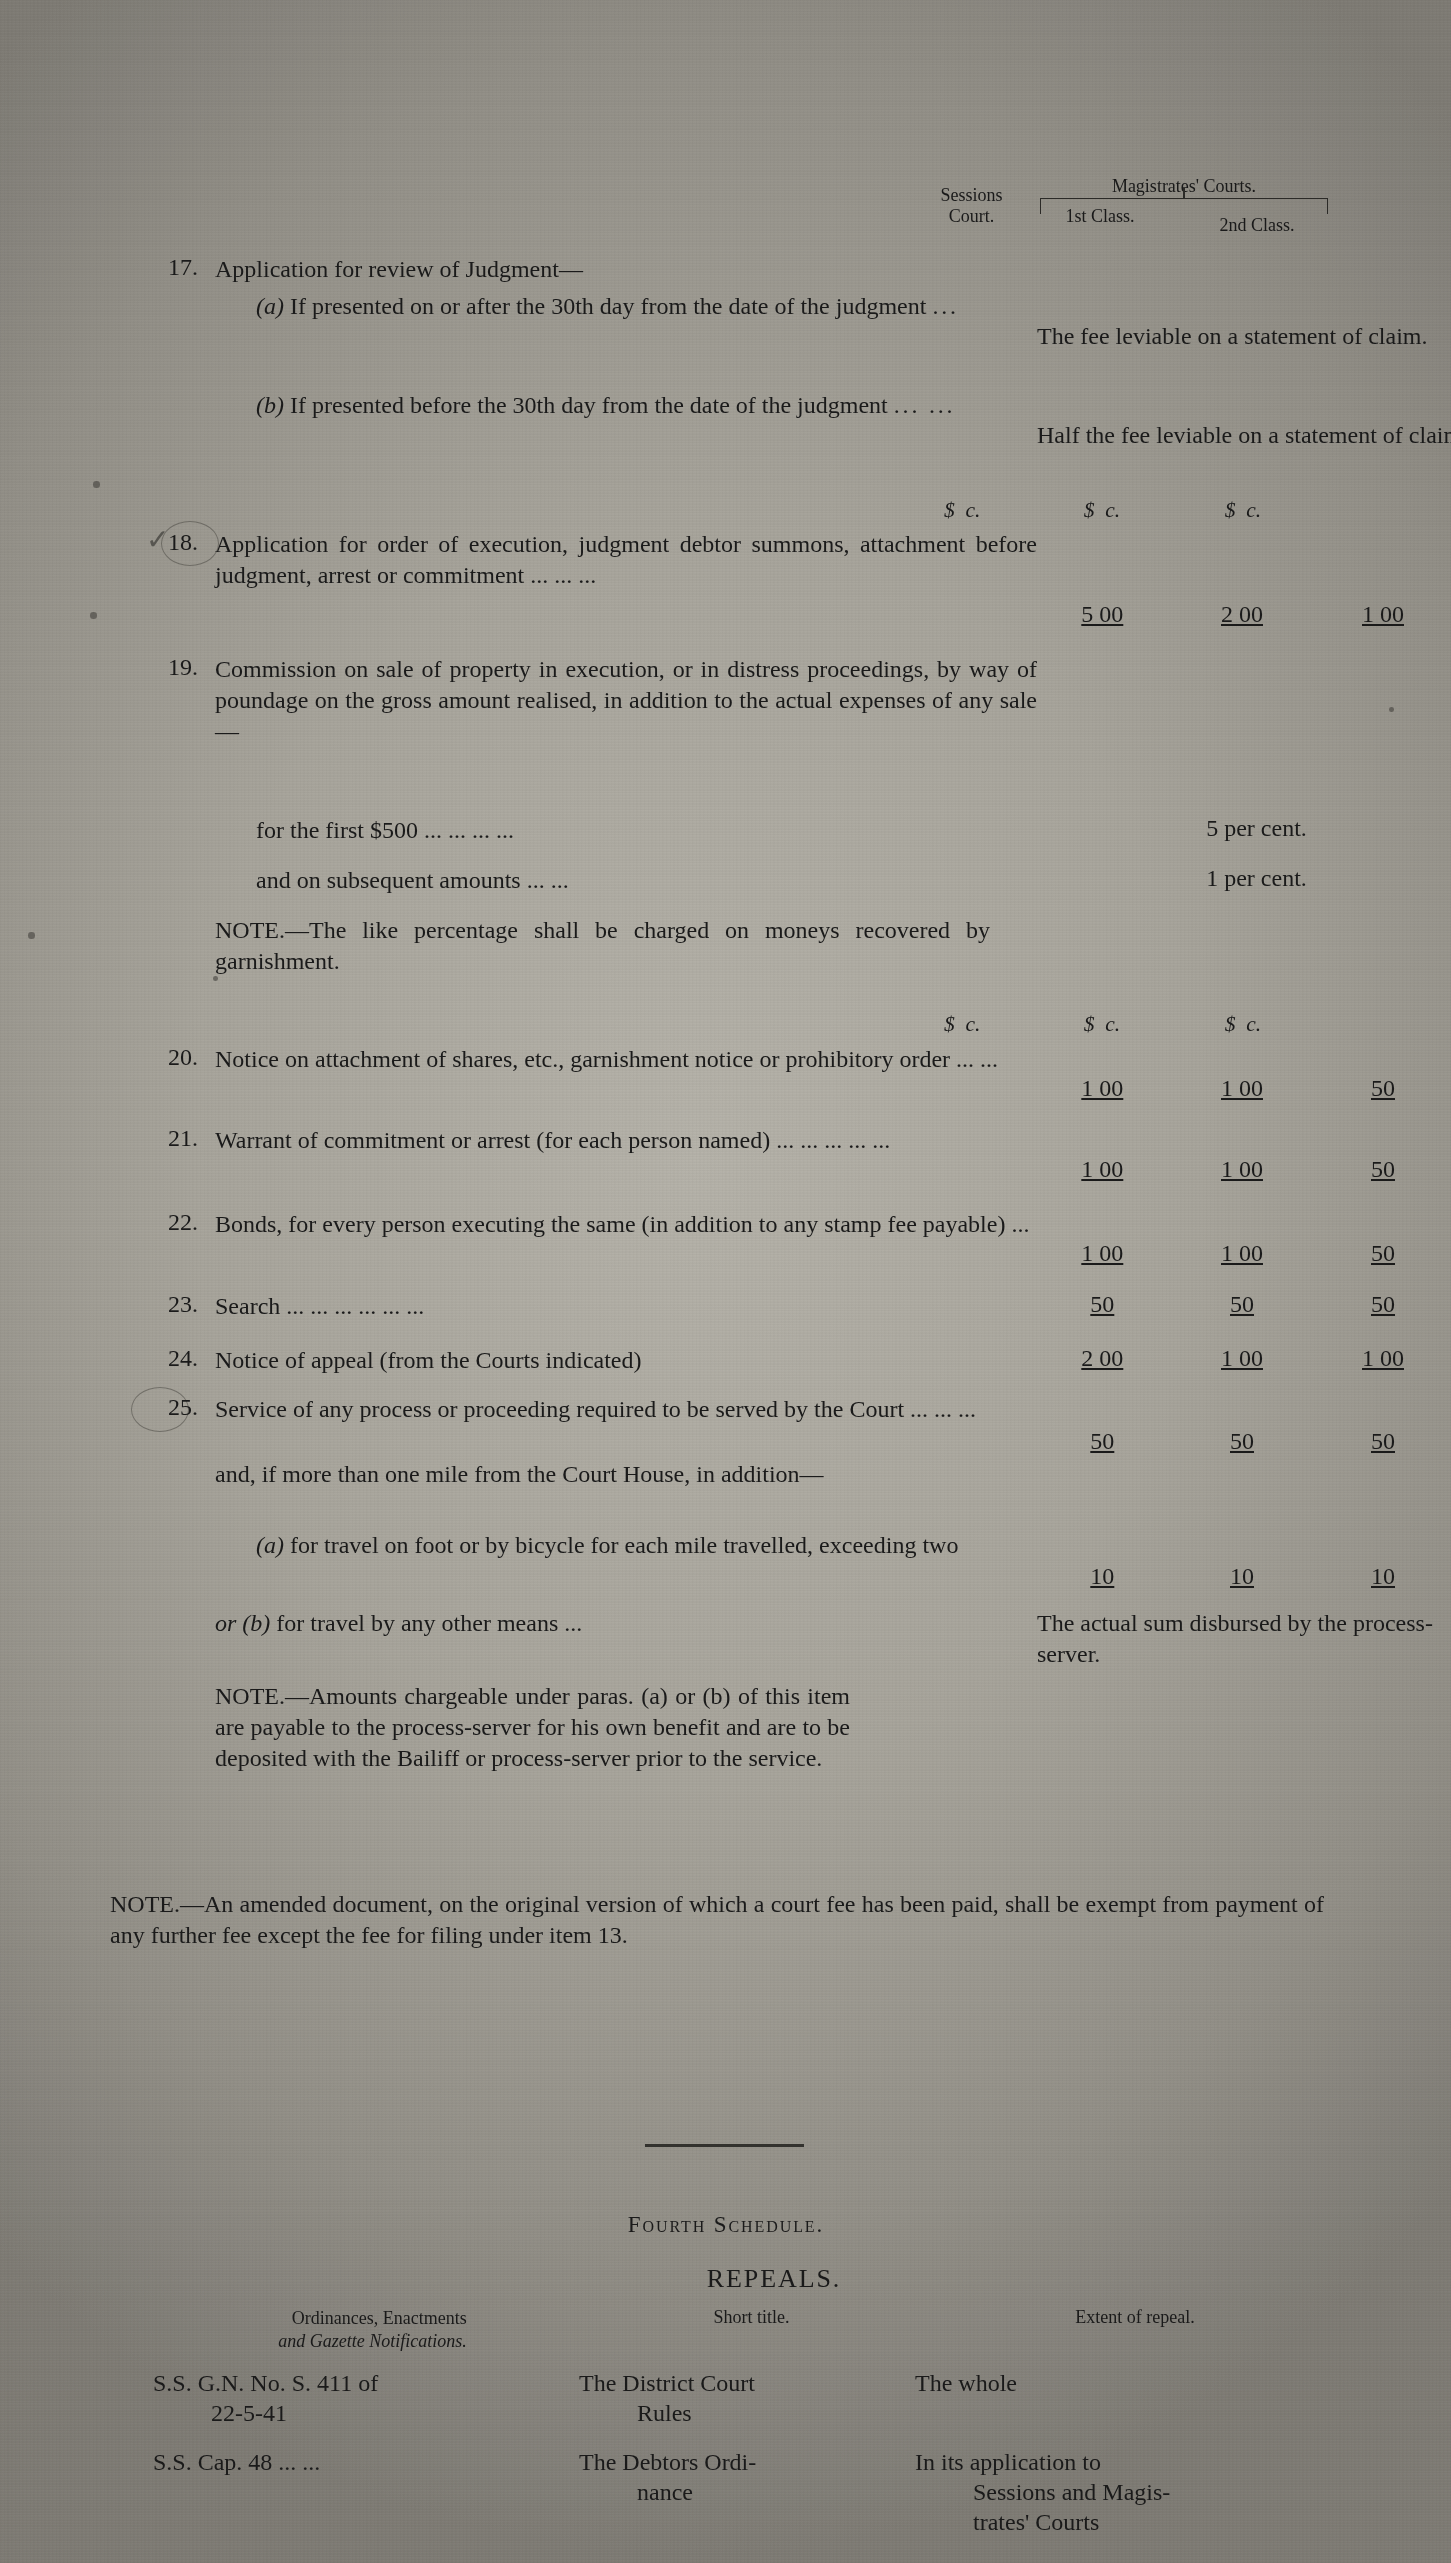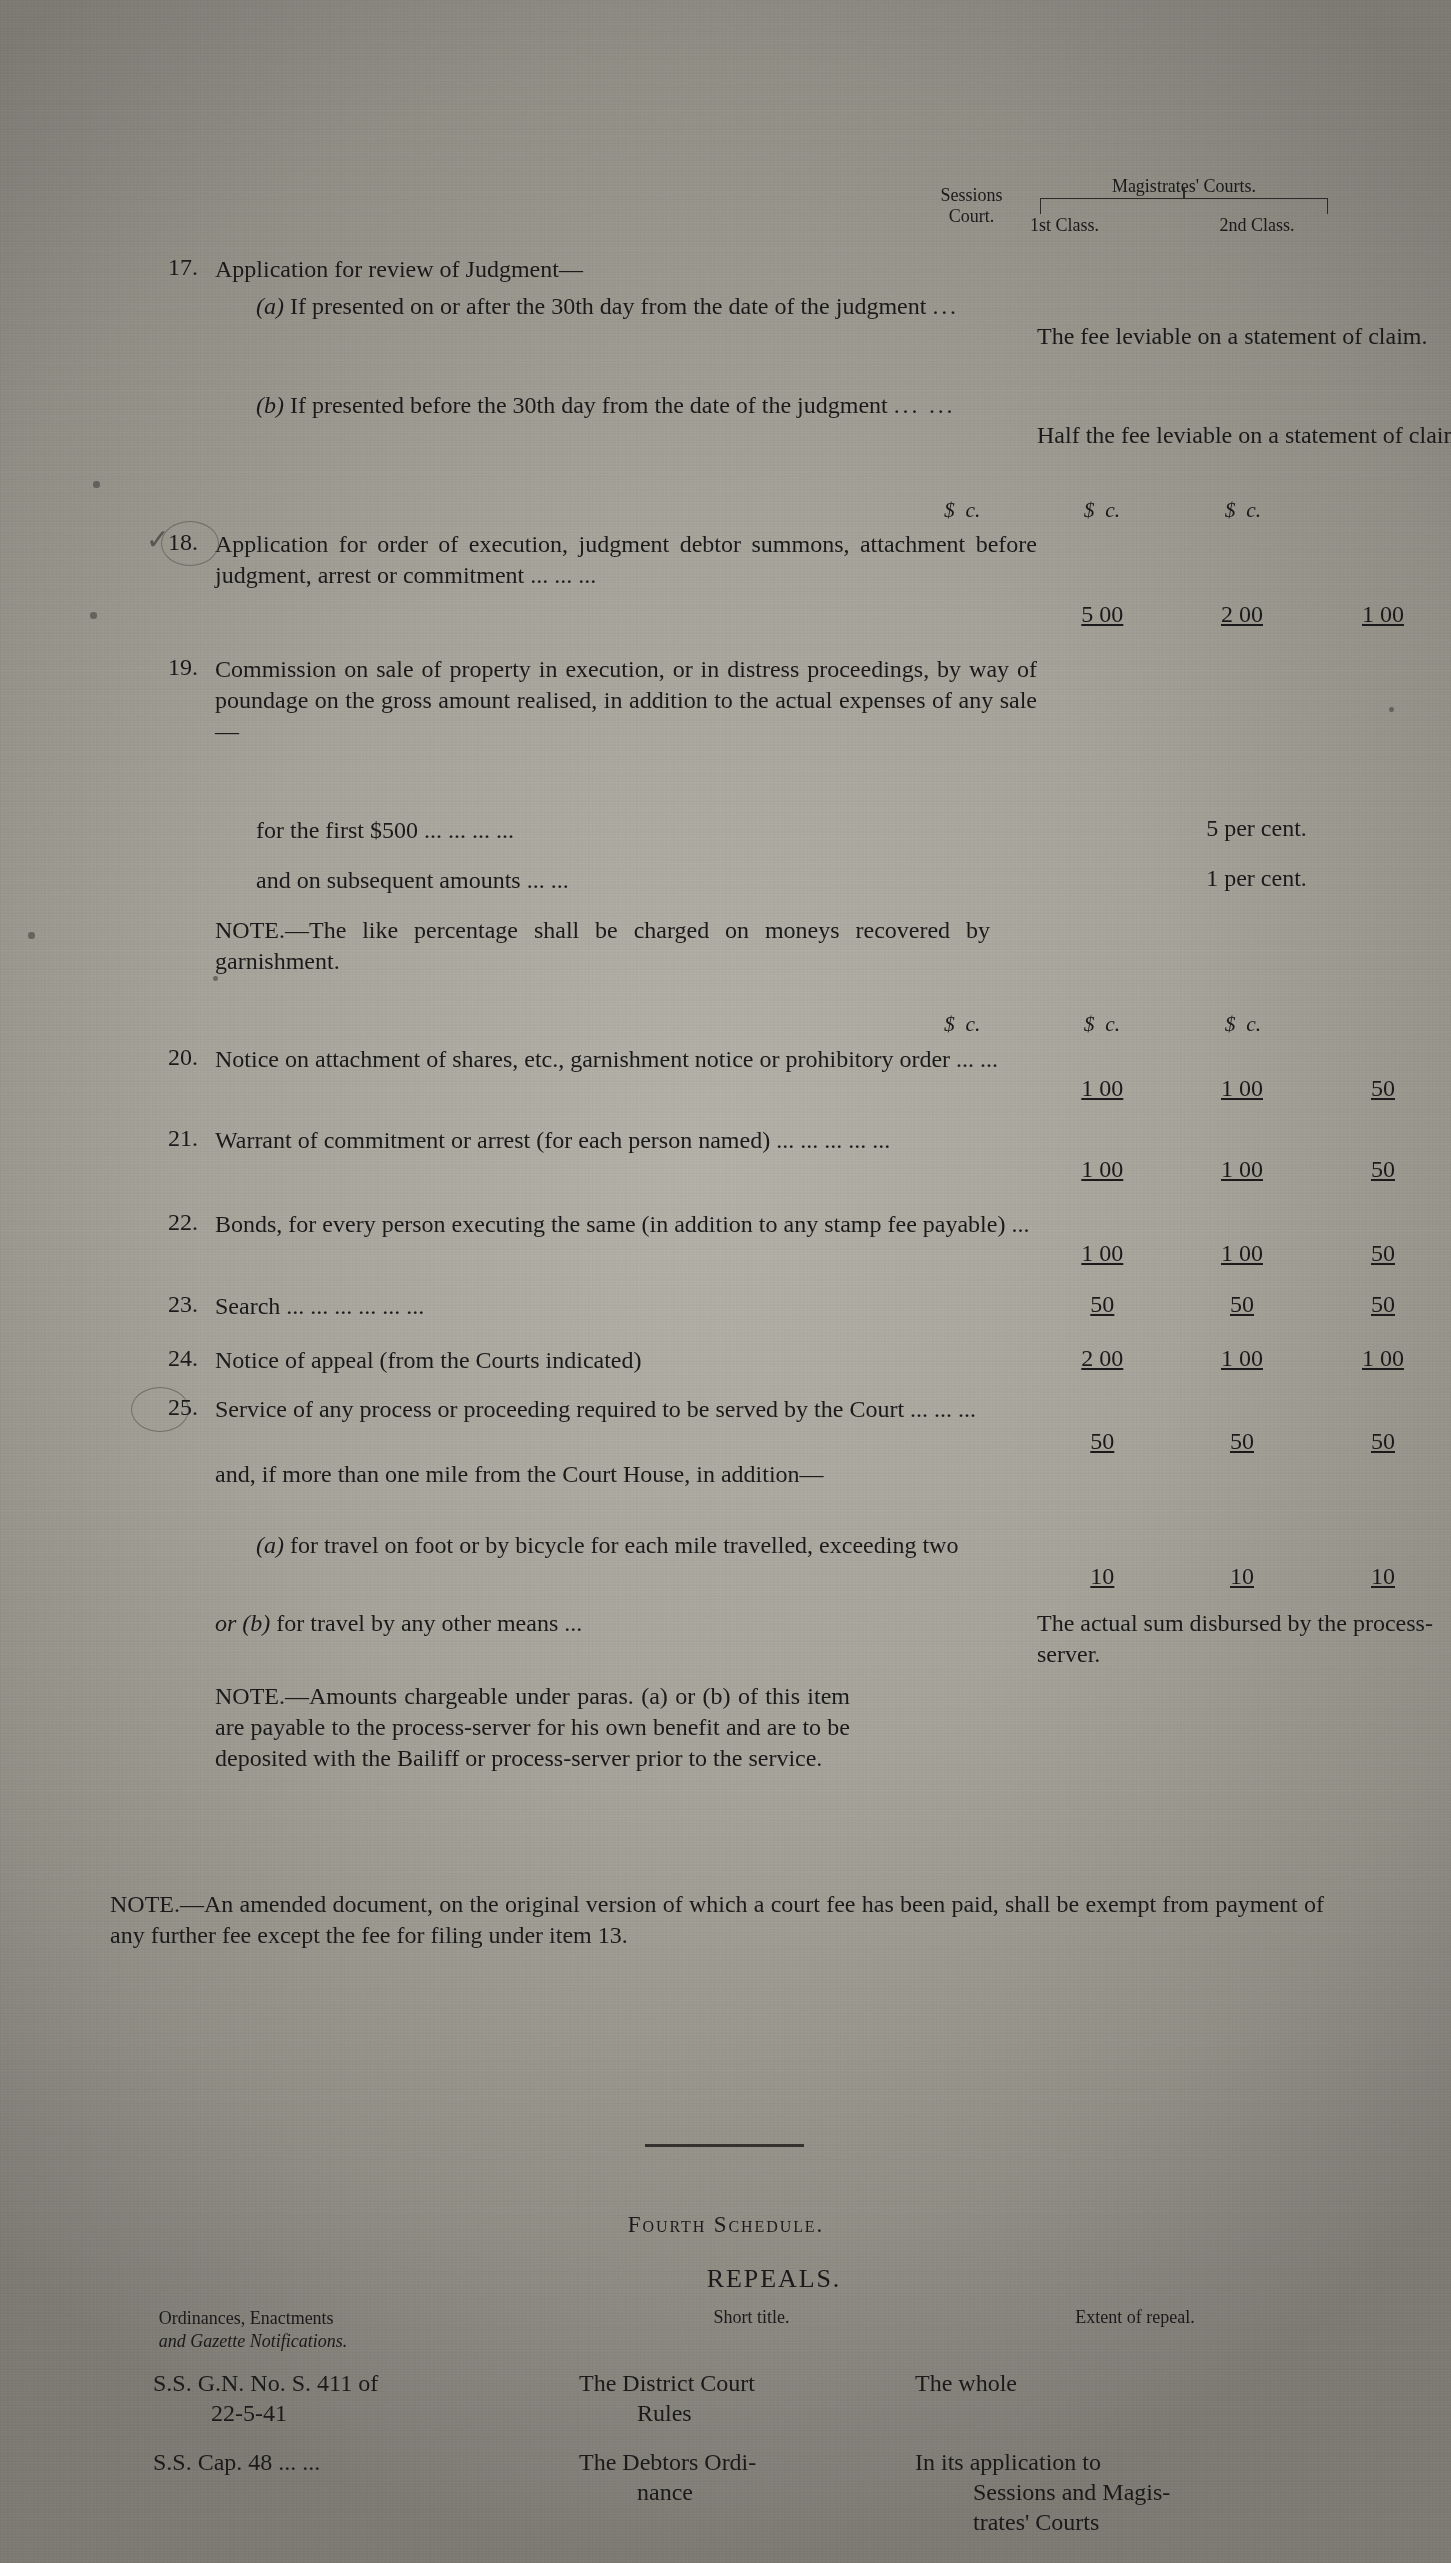--- a/index.html
+++ b/index.html
@@ -85,23 +85,23 @@
     position: absolute;
     left: 50%;
     top: -11.2px;
     margin-left: -0.9px;
     width: 1.9px;
     height: 11.2px;
     background: #2b2a27;
   }
   .colhead .c1 {
     position: absolute;
-    left: 110px; top: 39px;
+    left: 110px; top: 30px;
     width: 140px;
-    text-align: left;
+    text-align: center;
   }
   .colhead .c2 {
     position: absolute;
     left: 267px; top: 39px;
     width: 140px;
     text-align: center;
   }
 
   
   .row {
@@ -224,21 +224,21 @@
     letter-spacing: 1.9px;
     margin-left: 48px;
   }
   .sched-head {
     position: absolute;
     top: 2307px;
     left: 140px;
     width: 1214px;
     font-size: 18px;
   }
-  .sh1 { position: absolute; left: 18.7px; width: 308px; text-align: left; line-height: 1.25; }
+  .sh1 { position: absolute; left: 18.7px; width: 308px; text-align: right; line-height: 1.25; }
   .sh2 { position: absolute; left: 504px; width: 215px; text-align: center; }
   .sh3 { position: absolute; left: 841px; width: 308px; text-align: center; }
   .srow { position: absolute; left: 140px; width: 1214px; font-size: 24px; line-height: 1.25; }
   .sc1 { position: absolute; left: 13px; width: 336px; }
   .sc2 { position: absolute; left: 439px; width: 308px; }
   .sc3 { position: absolute; left: 775px; width: 420px; }
   .sc-ind { padding-left: 58px; }
 </style>
 </head>
 <body>

